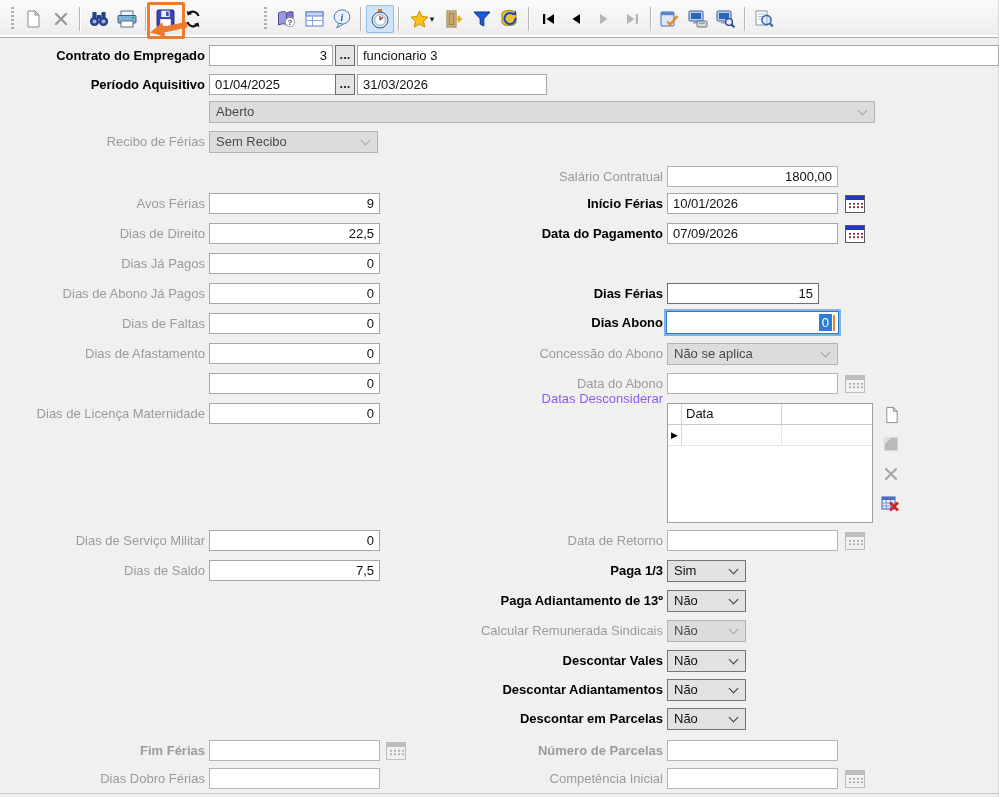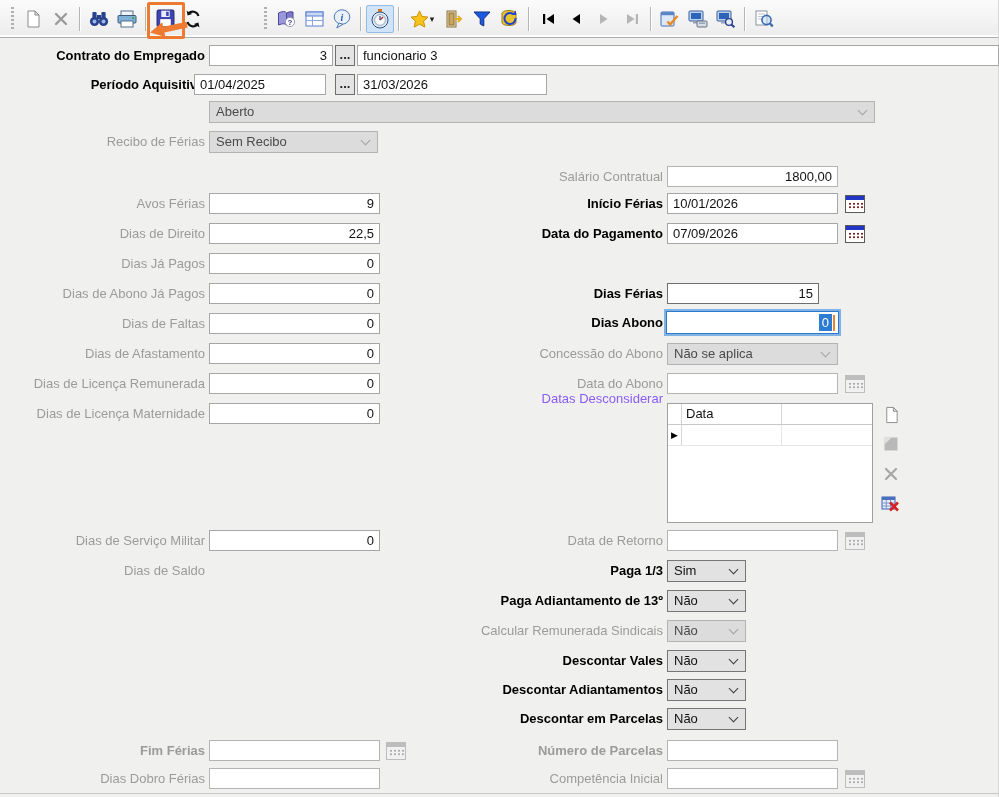--- a/index.html
+++ b/index.html
@@ -289,21 +289,21 @@
         </span>
     </div>
   </div>
 
   <div class="lbl ll b" style="top:45px">Contrato do Empregado</div>
   <div class="fld num" style="left:209px;top:45px;width:124px">3</div>
   <div class="btn3" style="left:335px;top:45px">...</div>
   <div class="fld" style="left:357px;top:45px;width:642px">funcionario 3</div>
 
   <div class="lbl ll b" style="top:74px">Período Aquisitivo</div>
-  <div class="fld" style="left:194px;top:74px;width:132px">01/04/2025</div>
+  <div class="fld" style="left:209px;top:74px;width:132px">01/04/2025</div>
   <div class="btn3" style="left:335px;top:74px">...</div>
   <div class="fld" style="left:357px;top:74px;width:190px">31/03/2026</div>
 
   <div class="cmb dis" style="left:209px;top:101px;width:666px">Aberto</div>
   <div class="lbl ll g" style="top:131px">Recibo de Férias</div>
   <div class="cmb dis" style="left:209px;top:131px;width:169px">Sem Recibo</div>
 
   <div class="lbl rl g" style="top:166px">Salário Contratual</div>
   <div class="fld num ro" style="left:667px;top:166px;width:171px">1800,00</div>
 
@@ -320,27 +320,27 @@
   <div class="lbl ll g" style="top:223px">Dias de Direito</div>
   <div class="fld num" style="left:209px;top:223px;width:171px">22,5</div>
   <div class="lbl ll g" style="top:253px">Dias Já Pagos</div>
   <div class="fld num" style="left:209px;top:253px;width:171px">0</div>
   <div class="lbl ll g" style="top:283px">Dias de Abono Já Pagos</div>
   <div class="fld num" style="left:209px;top:283px;width:171px">0</div>
   <div class="lbl ll g" style="top:313px">Dias de Faltas</div>
   <div class="fld num" style="left:209px;top:313px;width:171px">0</div>
   <div class="lbl ll g" style="top:343px">Dias de Afastamento</div>
   <div class="fld num" style="left:209px;top:343px;width:171px">0</div>
-  <div class="lbl ll g" style="top:373px">Dias de Licença Remunerada</div>
   <div class="fld num" style="left:209px;top:373px;width:171px">0</div>
   <div class="lbl ll g" style="top:403px">Dias de Licença Maternidade</div>
   <div class="fld num" style="left:209px;top:403px;width:171px">0</div>
   <div class="lbl ll g" style="top:530px">Dias de Serviço Militar</div>
   <div class="fld num" style="left:209px;top:530px;width:171px">0</div>
   <div class="lbl ll g" style="top:560px">Dias de Saldo</div>
+  <div class="fld num" style="left:209px;top:560px;width:171px">7,5</div>
 
   <div class="lbl rl b" style="top:283px">Dias Férias</div>
   <div class="fld num" style="left:667px;top:283px;width:152px;border-color:#6f6f6f">15</div>
 
   <div class="lbl rl b" style="top:312px">Dias Abono</div>
   <div class="focus" style="left:666px;top:311px;width:173px">
     <span class="selblock">0</span>
       <span class="caretbar"></span>
   </div>
 

